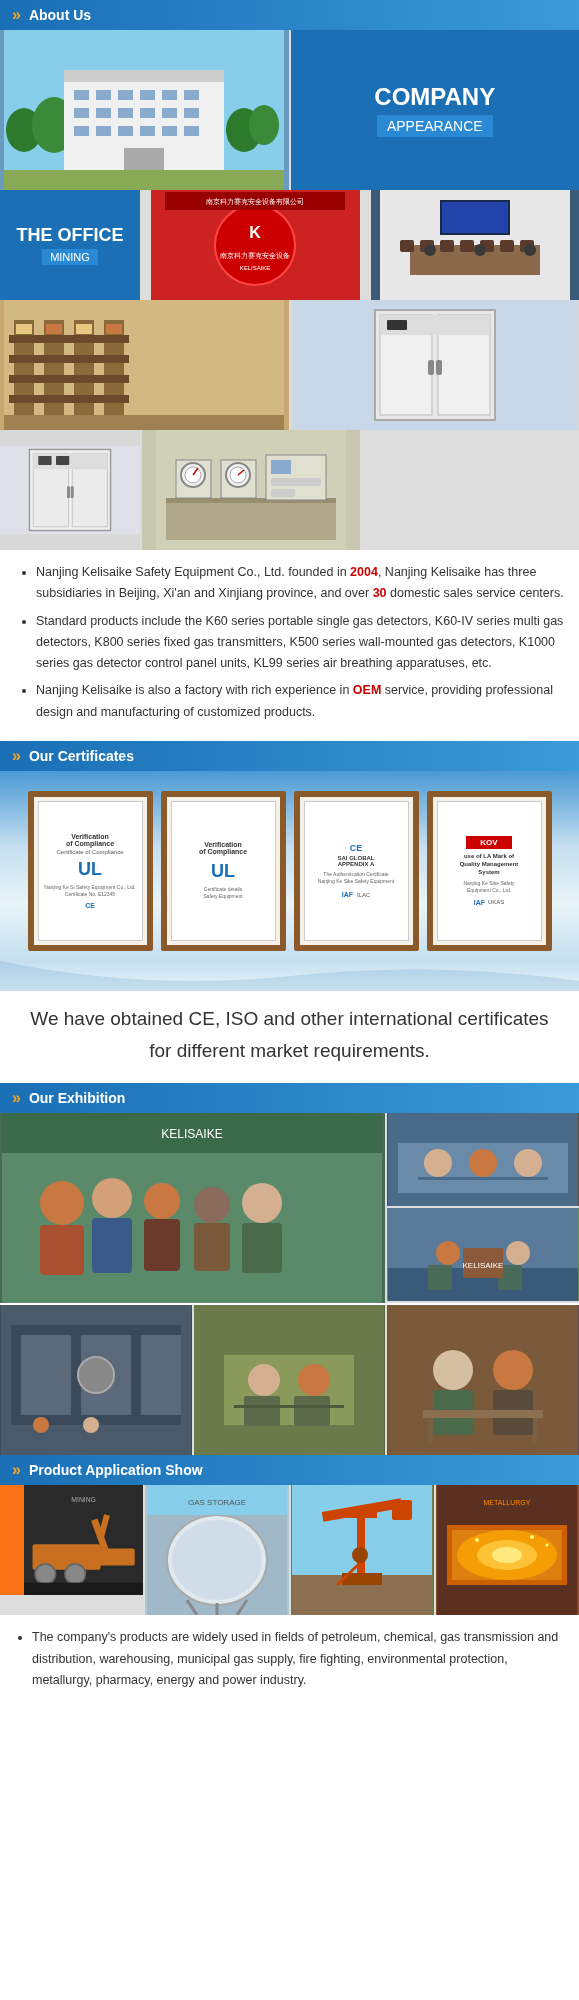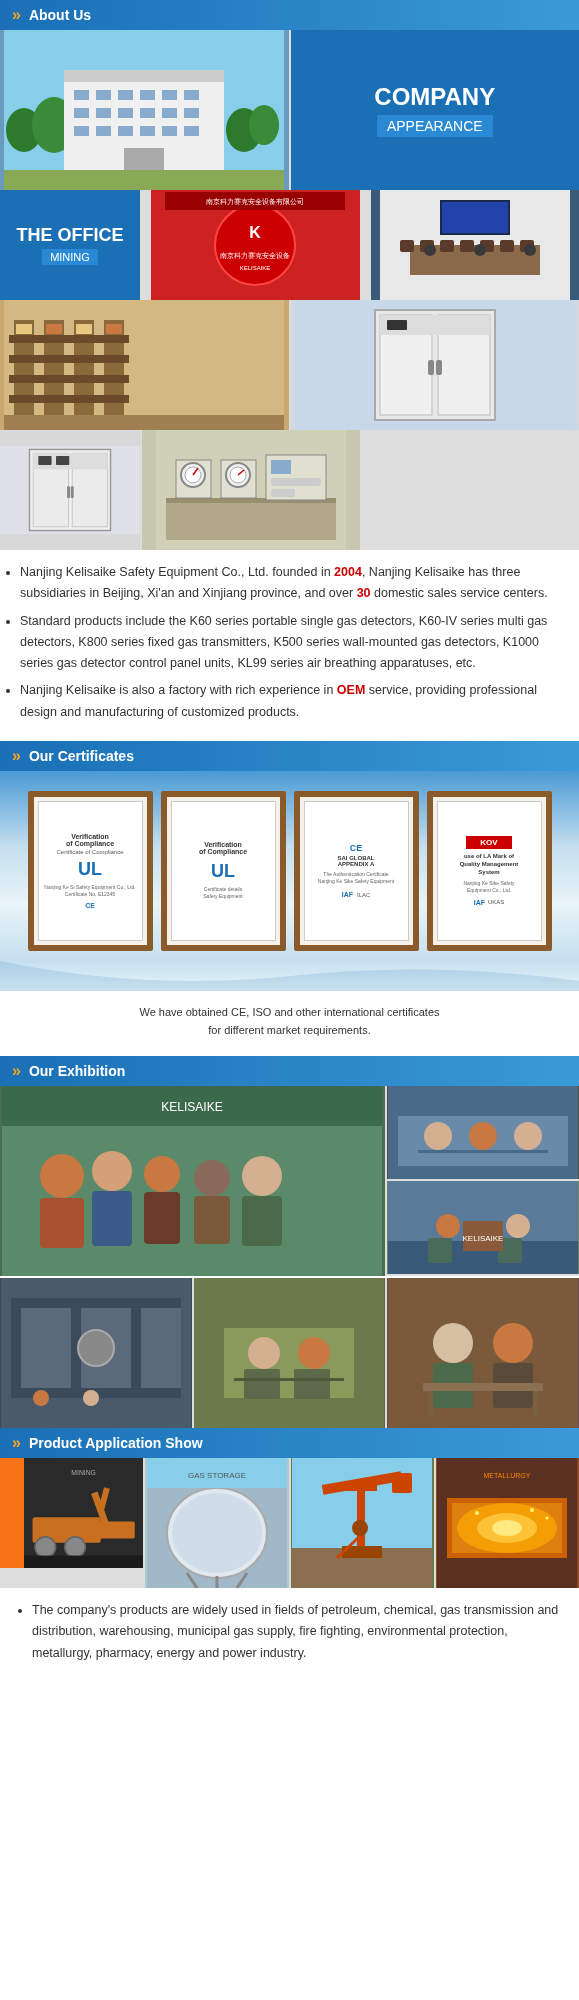--- a/index.html
+++ b/index.html
@@ -48,20 +48,21 @@
       overflow: hidden;
       position: relative;
     }
 
     
     .description-text {
       padding: 12px 4px;
       font-size: 12.5px;
       line-height: 1.7;
       color: #333;
+      margin-left: 16px;
     }
     .description-text ul {
       padding-left: 16px;
     }
     .description-text li {
       margin-bottom: 6px;
     }
     .description-text .highlight {
       color: #c00;
       font-weight: bold;
@@ -336,21 +337,21 @@
     </div>
   </div>
 </div>
 
 <div style="height:30px; background:linear-gradient(to bottom, #c5dff0, #e8f4f8); overflow:hidden;">
   <svg viewBox="0 0 579 30" width="579" height="30" preserveAspectRatio="none">
     <path d="M0,0 Q145,30 290,15 Q435,0 579,20 L579,30 L0,30 Z" fill="#1a6fb5" opacity="0.15"></path>
   </svg>
 </div>
 
-<div style="text-align:center; padding:12px 4px 16px; font-size:11px; color:#333; line-height:1.7; background:#fff;">
+<div style="text-align:center; padding:12px 4px 16px; font-size:19px; color:#333; line-height:1.7; background:#fff;">
   We have obtained <span class="highlight">CE</span>, <span class="highlight">ISO</span> and other international certificates<br>
   <span>for different market requirements.</span>
 </div>
 
 <div class="section-header">
   <span class="chevron">»</span>
   <span>Our Exhibition</span>
 </div>
 
 <div style="display:grid; grid-template-columns:2fr 1fr; gap:2px; background:#ddd;">

